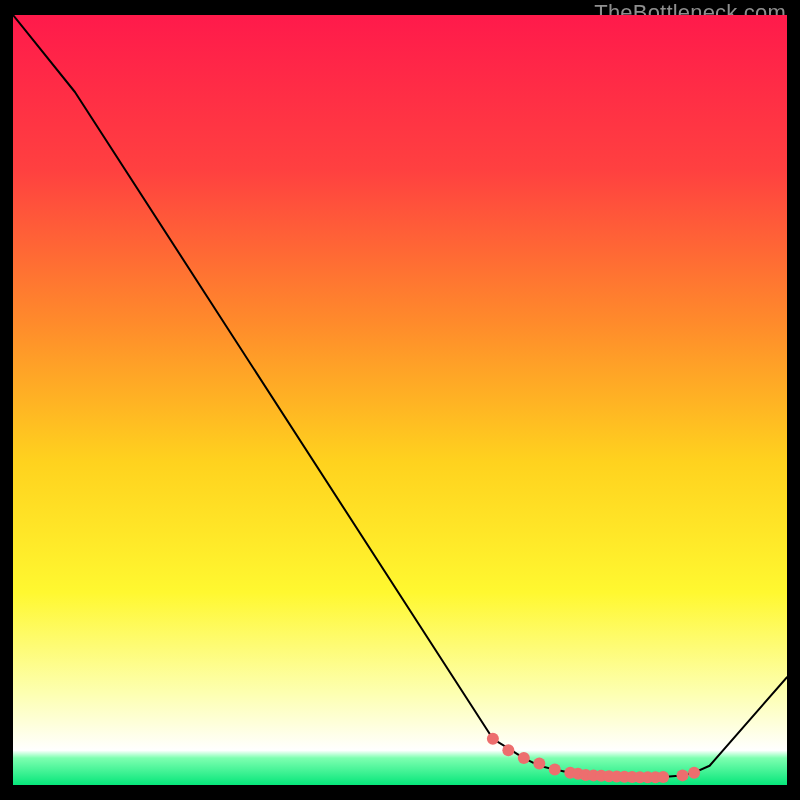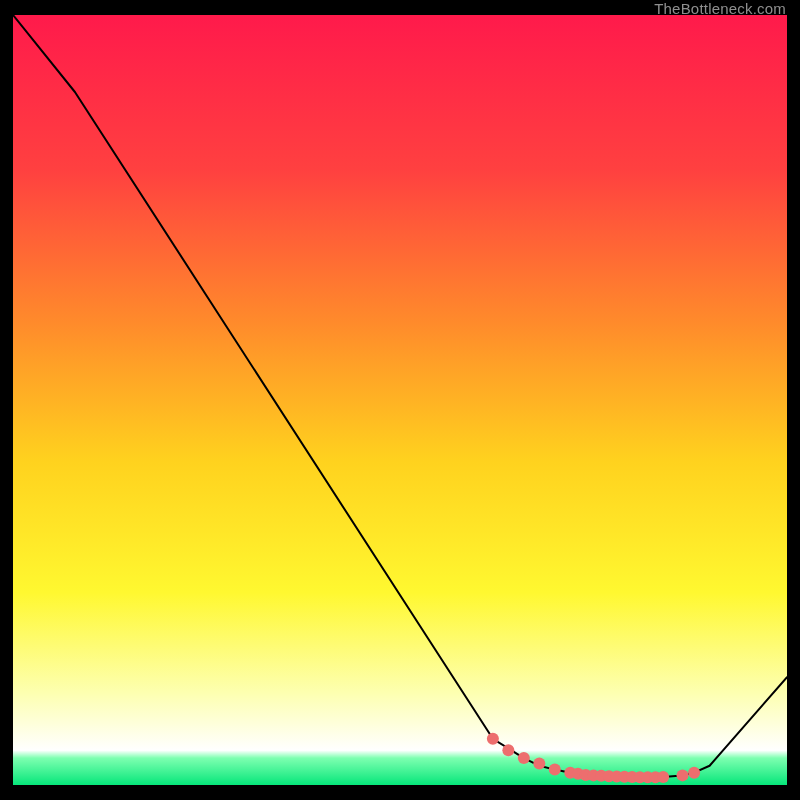--- a/index.html
+++ b/index.html
@@ -17,21 +17,21 @@
     top: 15px;
     width: 774px;
     height: 770px;
     background: #000;
   }
   .watermark {
     position: absolute;
     top: 0px;
     right: 14px;
     color: #8f8f8f;
-    font-size: 15px;
+    font-size: 22px;
     font-weight: 500;
     letter-spacing: 0.2px;
     user-select: none;
   }
   svg {
     position: absolute;
     left: 13px;
     top: 15px;
     width: 774px;
     height: 770px;

